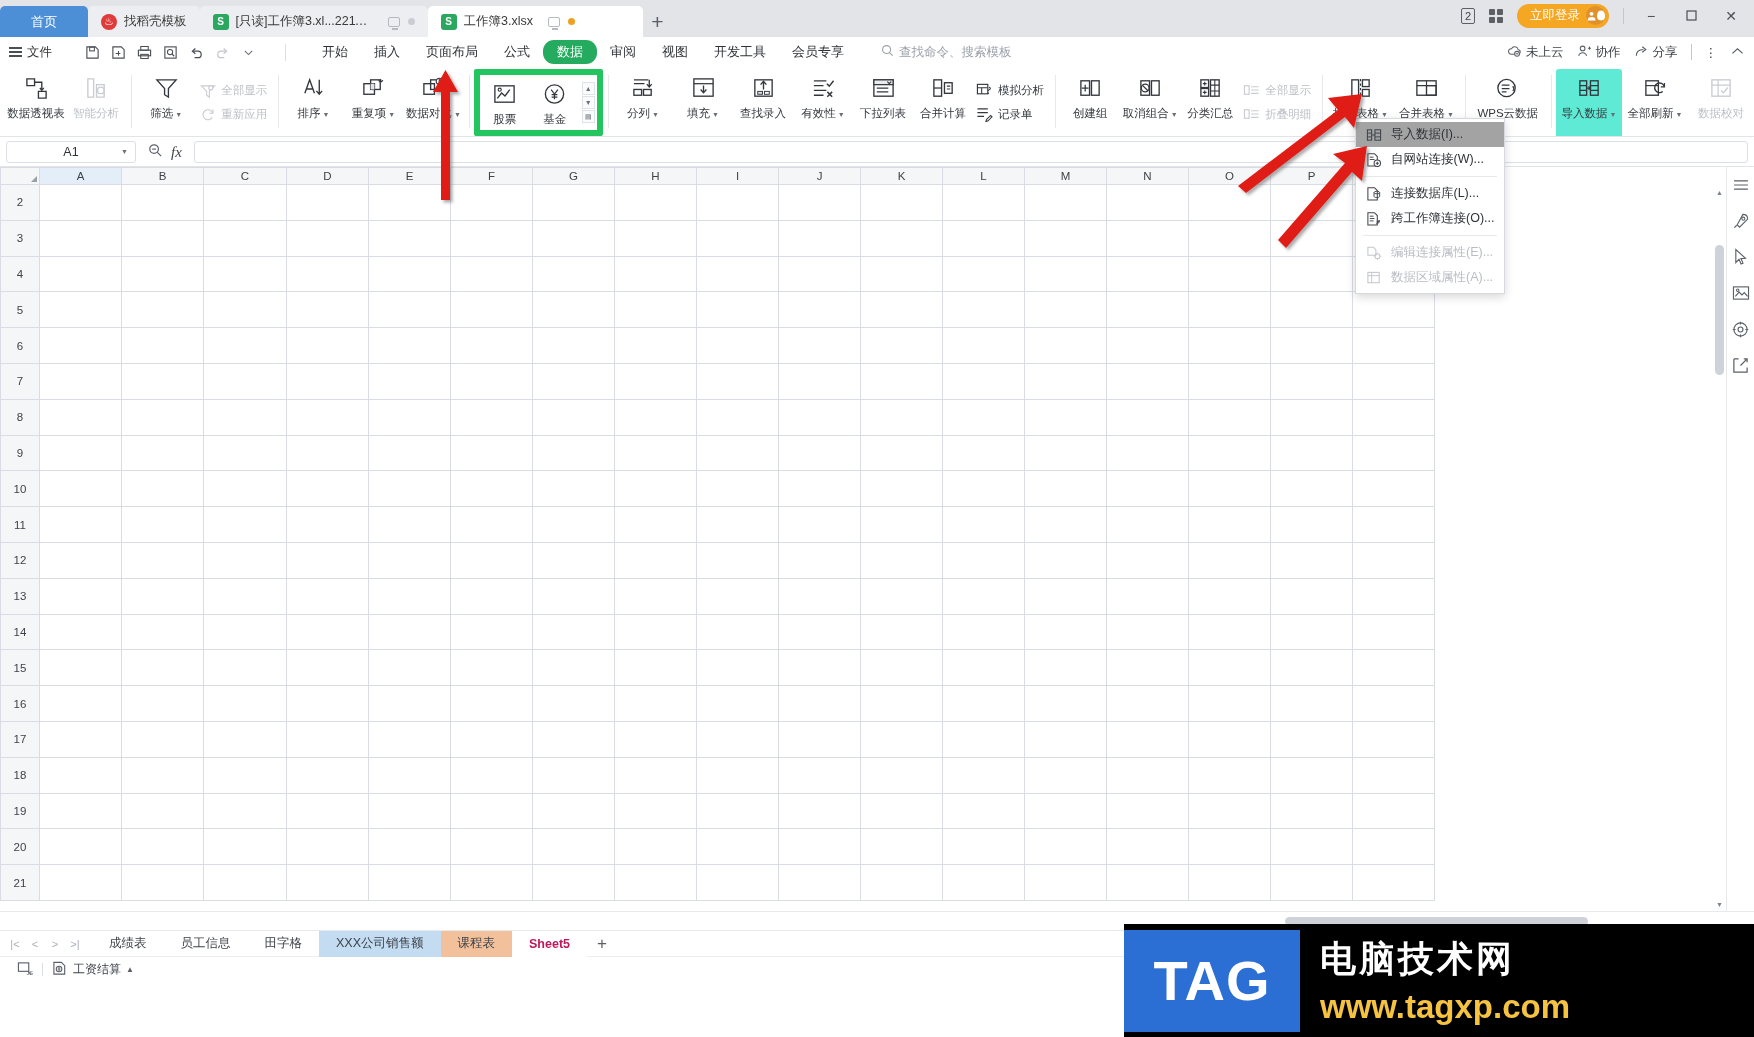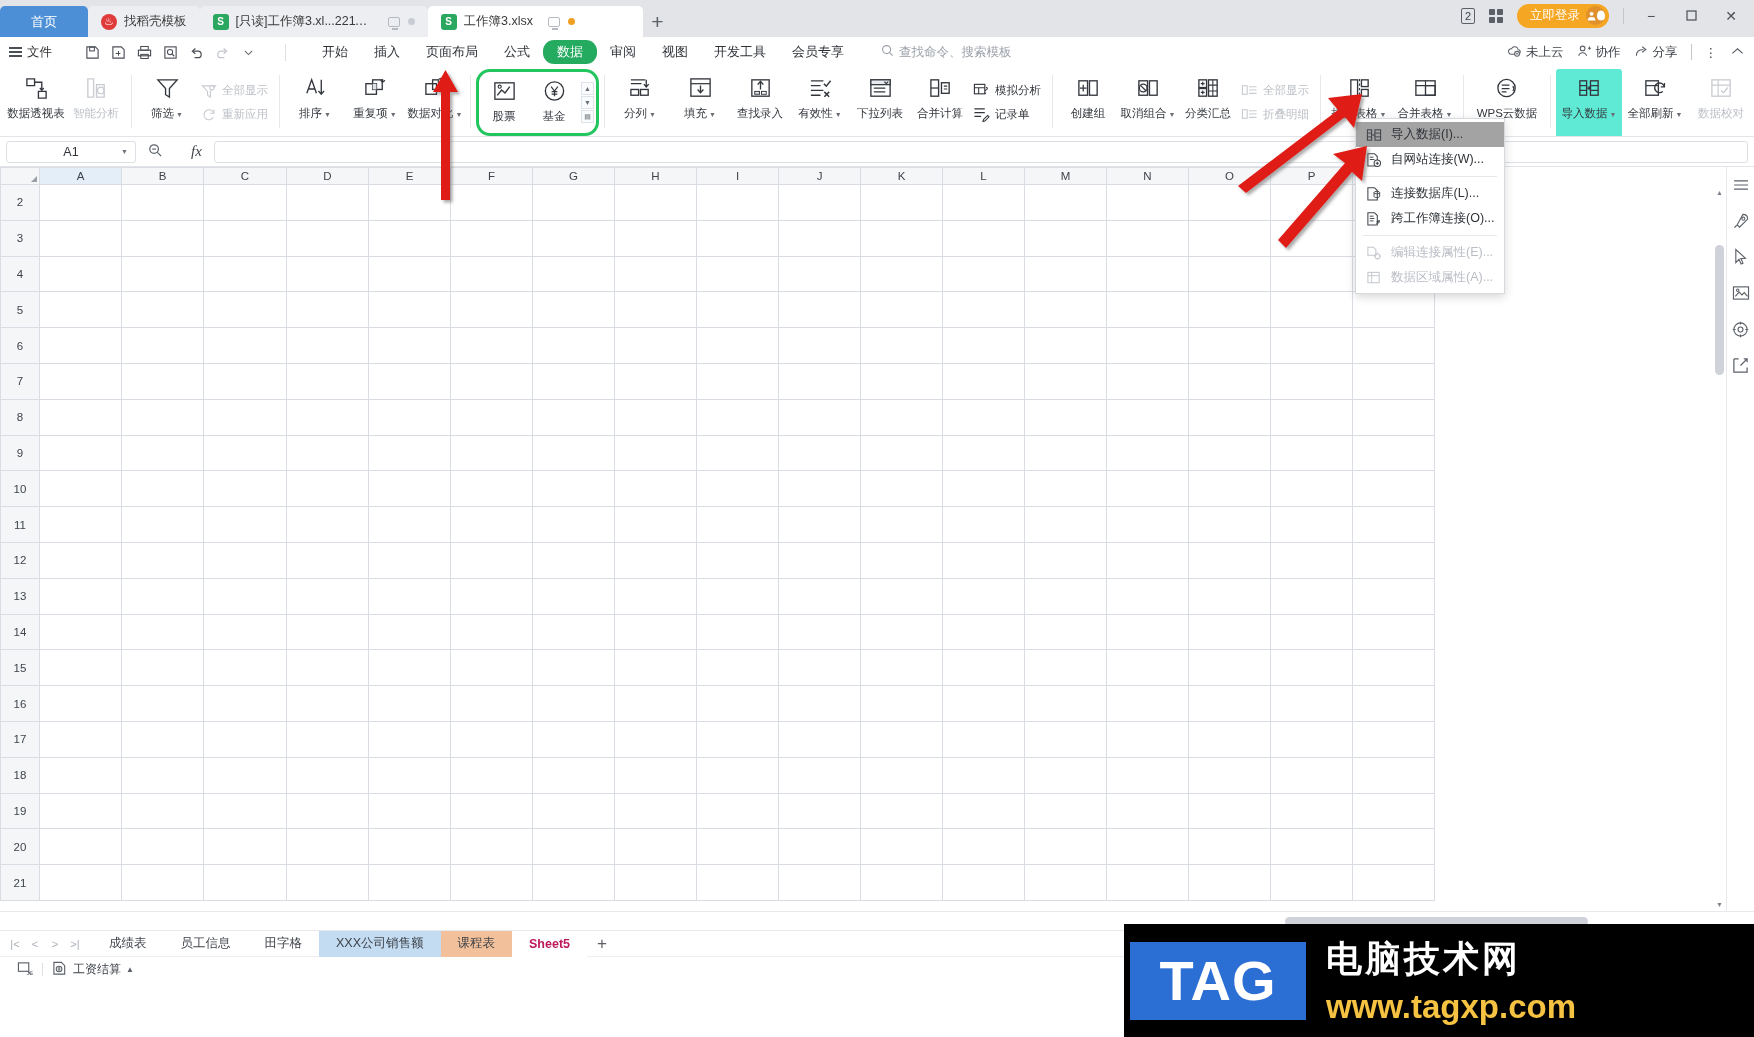--- a/index.html
+++ b/index.html
@@ -122,34 +122,34 @@
     display:flex;align-items:center;gap:5px; padding:2px 6px 2px 3px;
     font-size:11.5px; color:#33373d; white-space:nowrap;
   }
   .rsmall.dis { color:#bcc0c6; }
   .rsmall .ic { width:17px;height:17px;display:flex;align-items:center;justify-content:center;}
   .spinner { display:flex;flex-direction:column; justify-content:center; gap:1px; padding:0 2px;}
   .spinner i {
     width:13px;height:13px;border:1px solid #dfe2e6;background:#fafbfc;
     display:flex;align-items:center;justify-content:center;font-size:7px;color:#6a6f76;
   }
-  .boxed { border:3px solid #22c55e; border-radius:14px; display:flex;justify-content:space-between; }
+  .boxed { border:6px solid #22c55e; border-radius:2px; display:flex;justify-content:space-between; }
 
   
   .fbar {
     height:30px; display:flex;align-items:center; gap:0; padding:3px 6px;
     background:#fff; border-bottom:1px solid #e2e4e8;
   }
   .namebox {
     width:130px;height:22px;border:1px solid #dcdfe3;border-radius:3px;
     display:flex;align-items:center;justify-content:center;position:relative;
     font-size:12.5px;color:#2f3338;background:#fff;
   }
   .namebox .nb-caret{ position:absolute;right:7px;font-size:7px;color:#6a6f76;}
-  .fb-icons { display:flex;align-items:center;gap:28px;padding:0 12px;}
+  .fb-icons { display:flex;align-items:flex-end;gap:8px;padding:0 12px;}
   .finput {
     flex:1;height:22px;border:1px solid #dcdfe3;border-radius:3px;background:#fff;
     padding:0 6px; font-size:12.5px; color:#2f3338; outline:none;
   }
 
   
   .sheetwrap { position:relative; height:744px; display:flex; }
   .grid-area { flex:1; position:relative; overflow:hidden; background:#fff;}
   table.gr { border-collapse:collapse; table-layout:fixed; }
   table.gr th, table.gr td { border:1px solid #d9dde3; font-weight:normal; }
@@ -232,23 +232,23 @@
 
   
   .anno { position:absolute; z-index:70; pointer-events:none; }
 
   
   .wm {
     position:absolute; right:0; bottom:0; width:630px; height:113px;
     background:#000; display:flex; align-items:center; z-index:80;
   }
   .wm-tag {
-    width:176px;height:78px;background:#2b6fd4;color:#fff;
+    width:176px;height:102px;background:#2b6fd4;color:#fff;
     display:flex;align-items:center;justify-content:center;
-    font-size:56px;font-weight:bold;letter-spacing:1px;margin-left:6px;
+    font-size:56px;font-weight:bold;letter-spacing:1px;
     font-family:"Liberation Sans",sans-serif;
   }
   .wm-right{ display:flex;flex-direction:column;justify-content:center;margin-left:20px;gap:4px;}
   .wm-t1{color:#fff;font-size:36px;font-weight:bold;letter-spacing:3px;}
   .wm-t2{color:#f5c242;font-size:33px;font-weight:bold;letter-spacing:0px;}
 </style>
 </head>
 <body>
 
 <div class="tabbar">

